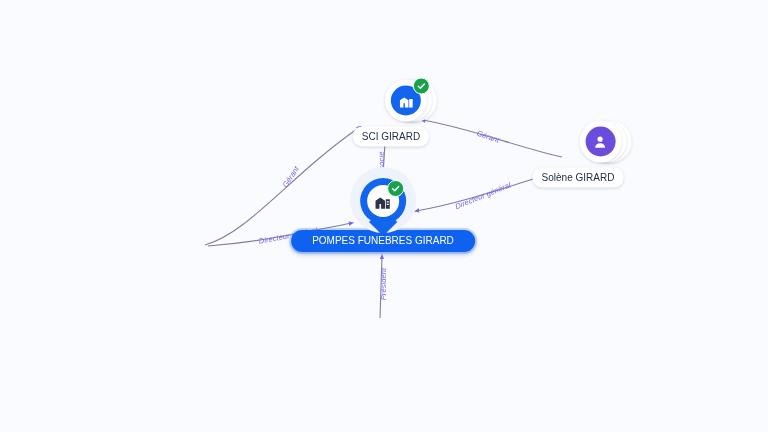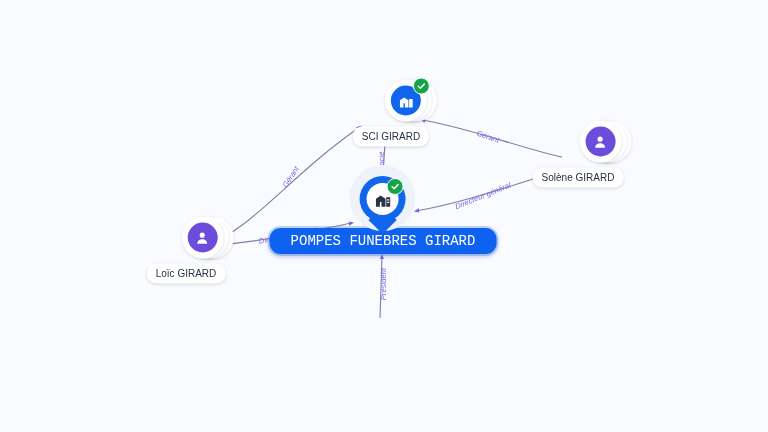--- a/index.html
+++ b/index.html
@@ -147,27 +147,26 @@
   }
   .pin .check-badge {
     right: 2px;
     top: 2px;
     z-index: 4;
   }
   .root-pill {
     margin-top: -2px;
     background: #0f62f0;
     color: #ffffff;
-    font-size: 14px;
+    font-size: 10px;
     line-height: 1;
     padding: 6px 21px;
     border-radius: 11px;
     white-space: nowrap;
     box-shadow: 0 0 0 2px rgba(66,133,244,0.30), 0 2px 5px rgba(20,60,160,0.35);
-    font-family: Liberation Mono, monospace;
   }
 
   
   .edge-label {
     position: absolute;
     transform-origin: 50% 50%;
     color: #7b63e8;
     font-size: 7.5px;
     font-style: italic;
     line-height: 1;
@@ -240,34 +239,20 @@
       <div class="disc person">
         <svg width="17" height="17" viewBox="0 0 24 24" fill="#ffffff">
           <circle cx="12" cy="8" r="3.6"></circle>
           <path d="M5 20c0-3.9 3.1-6.2 7-6.2s7 2.3 7 6.2H5z"></path>
         </svg>
       </div>
     </div>
     <div class="label-pill">Solène GIRARD</div>
   </div>
 
-  <div class="node" style="left:186px; top:250px;">
-    <div class="avatar-stack">
-      <div class="card c3"></div>
-      <div class="card c2"></div>
-      <div class="card c1"></div>
-      <div class="disc person">
-        <svg width="17" height="17" viewBox="0 0 24 24" fill="#ffffff">
-          <circle cx="12" cy="8" r="3.6"></circle>
-          <path d="M5 20c0-3.9 3.1-6.2 7-6.2s7 2.3 7 6.2H5z"></path>
-        </svg>
-      </div>
-    </div>
-    <div class="label-pill">Loïc GIRARD</div>
-  </div>
 
 
   <div class="root-node" style="left:383px; top:215px;">
     <div class="halo"></div>
     <div class="pin">
       <div class="pin-tip"></div>
       <div class="pin-body"></div>
       <div class="pin-hole">
         <svg width="19" height="19" viewBox="0 0 24 24" fill="#2b3445">
           <path d="M3 21V11l6-4 6 4v10h-5v-6H8v6H3z"></path>

